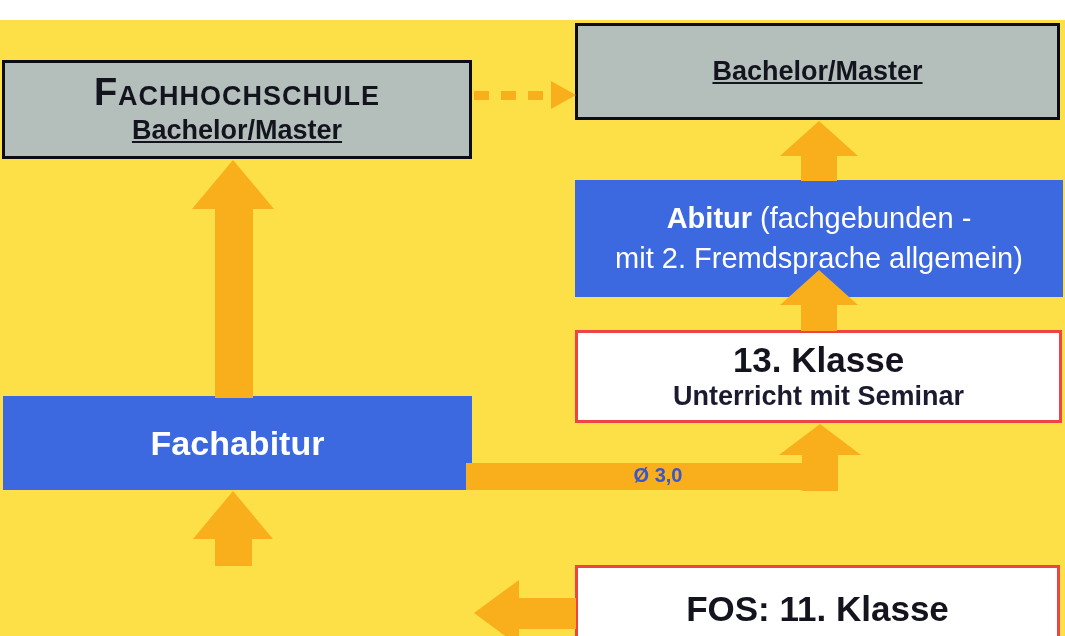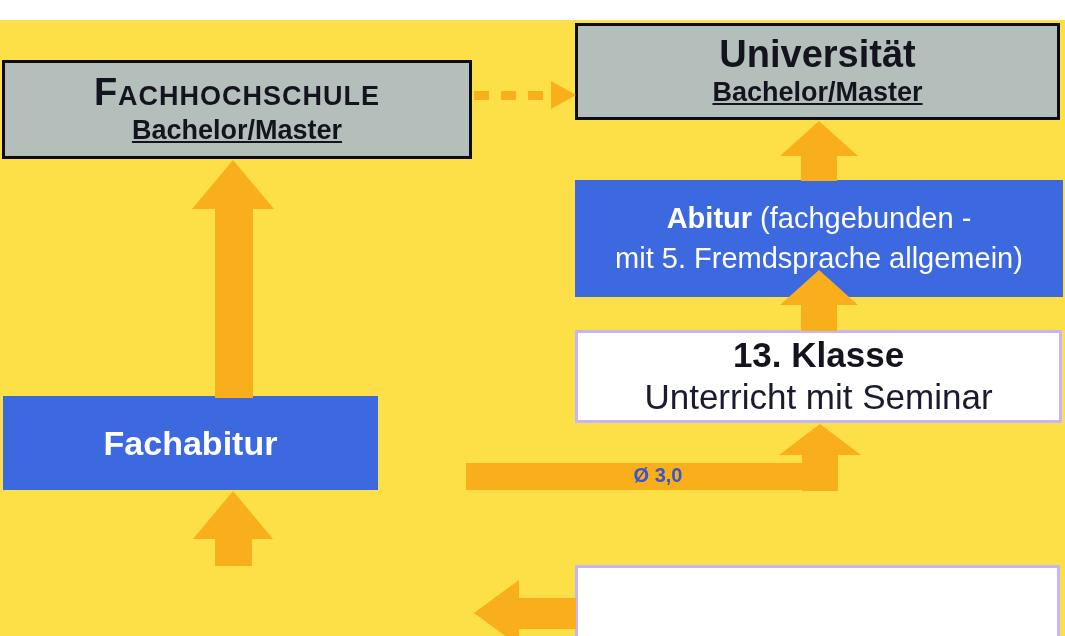--- a/index.html
+++ b/index.html
@@ -15,29 +15,29 @@
   .box {
     position: absolute;
     box-sizing: border-box;
     display: flex;
     flex-direction: column;
     align-items: center;
     justify-content: center;
     text-align: center;
   }
   .box.gray  { background: #B4BFBB; border: 3px solid #0c0c14; }
-  .box.white { background: #ffffff; border: 3px solid #c4b5fd; }
+  .box.white { background: #ffffff; border: 3px solid #ef4444; }
   .box.blue  { background: #3C68E0; border: none; color: #ffffff; }
 
   .title-xl   { font-size: 38px; font-weight: bold; color: #14141f; line-height: 1.1; }
   .title-caps { font-size: 38px; font-weight: bold; color: #14141f; line-height: 1.1;
                 font-variant: small-caps; letter-spacing: 1px; }
   .subtitle-b { font-size: 27px; font-weight: bold; color: #14141f; line-height: 1.2; text-decoration: underline; }
   .title-w    { font-size: 35px; font-weight: bold; color: #14141f; line-height: 1.15; }
-  .subtitle-r { font-size: 35px; font-weight: normal; color: #1b1b30; line-height: 1.2; }
+  .subtitle-r { font-size: 27px; font-weight: bold; color: #1b1b30; line-height: 1.2; }
 
   .abitur-line { font-size: 29px; color: #ffffff; line-height: 1.35; white-space: pre; }
   .abitur-line .bold { font-weight: bold; }
   .fachabitur-title { font-size: 34px; font-weight: bold; color: #ffffff; }
 
   .bar { position: absolute; background: #F9AE1B; }
   .tri { position: absolute; width: 0; height: 0; border-style: solid; border-color: transparent; }
   .tri-up    { border-bottom-color: #F9AE1B; }
   .tri-left  { border-right-color:  #F9AE1B; }
   .tri-right { border-left-color:   #F9AE1B; }
@@ -56,40 +56,40 @@
 <body>
 
 <div id="canvas">
 
   <div class="box gray" style="left:2px; top:40px; width:470px; height:99px;">
     <div class="title-caps">Fachhochschule</div>
     <div class="subtitle-b">Bachelor/Master</div>
   </div>
 
   <div class="box gray" style="left:575px; top:3px; width:485px; height:97px;">
-    <div class="title-xl">Universität</div>
     <div class="subtitle-b">Bachelor/Master</div>
   </div>
 
   <div class="box blue" style="left:575px; top:160px; width:488px; height:117px;">
     <div class="abitur-line"><span class="bold">Abitur</span><span> (fachgebunden -</span></div>
-    <div class="abitur-line">mit 5. Fremdsprache allgemein)</div>
+    <div class="abitur-line">mit 2. Fremdsprache allgemein)</div>
   </div>
 
   <div class="box white" style="left:575px; top:310px; width:487px; height:93px;">
     <div class="title-w">13. Klasse</div>
     <div class="subtitle-r">Unterricht mit Seminar</div>
   </div>
 
-  <div class="box blue" style="left:3px; top:376px; width:375px; height:94px;">
+  <div class="box blue" style="left:3px; top:376px; width:469px; height:94px;">
     <div class="fachabitur-title">Fachabitur</div>
   </div>
 
 
   <div class="box white" style="left:575px; top:545px; width:485px; height:88px;">
+    <div class="title-w">FOS: 11. Klasse</div>
   </div>
 
   <div>
     <div class="bar" style="left:215px; top:184px; width:38px; height:194px;"></div>
     <div class="tri tri-up" style="left:192px; top:137px; border-left-width:41px; border-right-width:41px; border-bottom-width:49px;"></div>
   </div>
 
   <div>
     <div class="bar" style="left:215px; top:514px; width:37px; height:32px;"></div>
     <div class="tri tri-up" style="left:193px; top:468px; border-left-width:40px; border-right-width:40px; border-bottom-width:48px;"></div>

